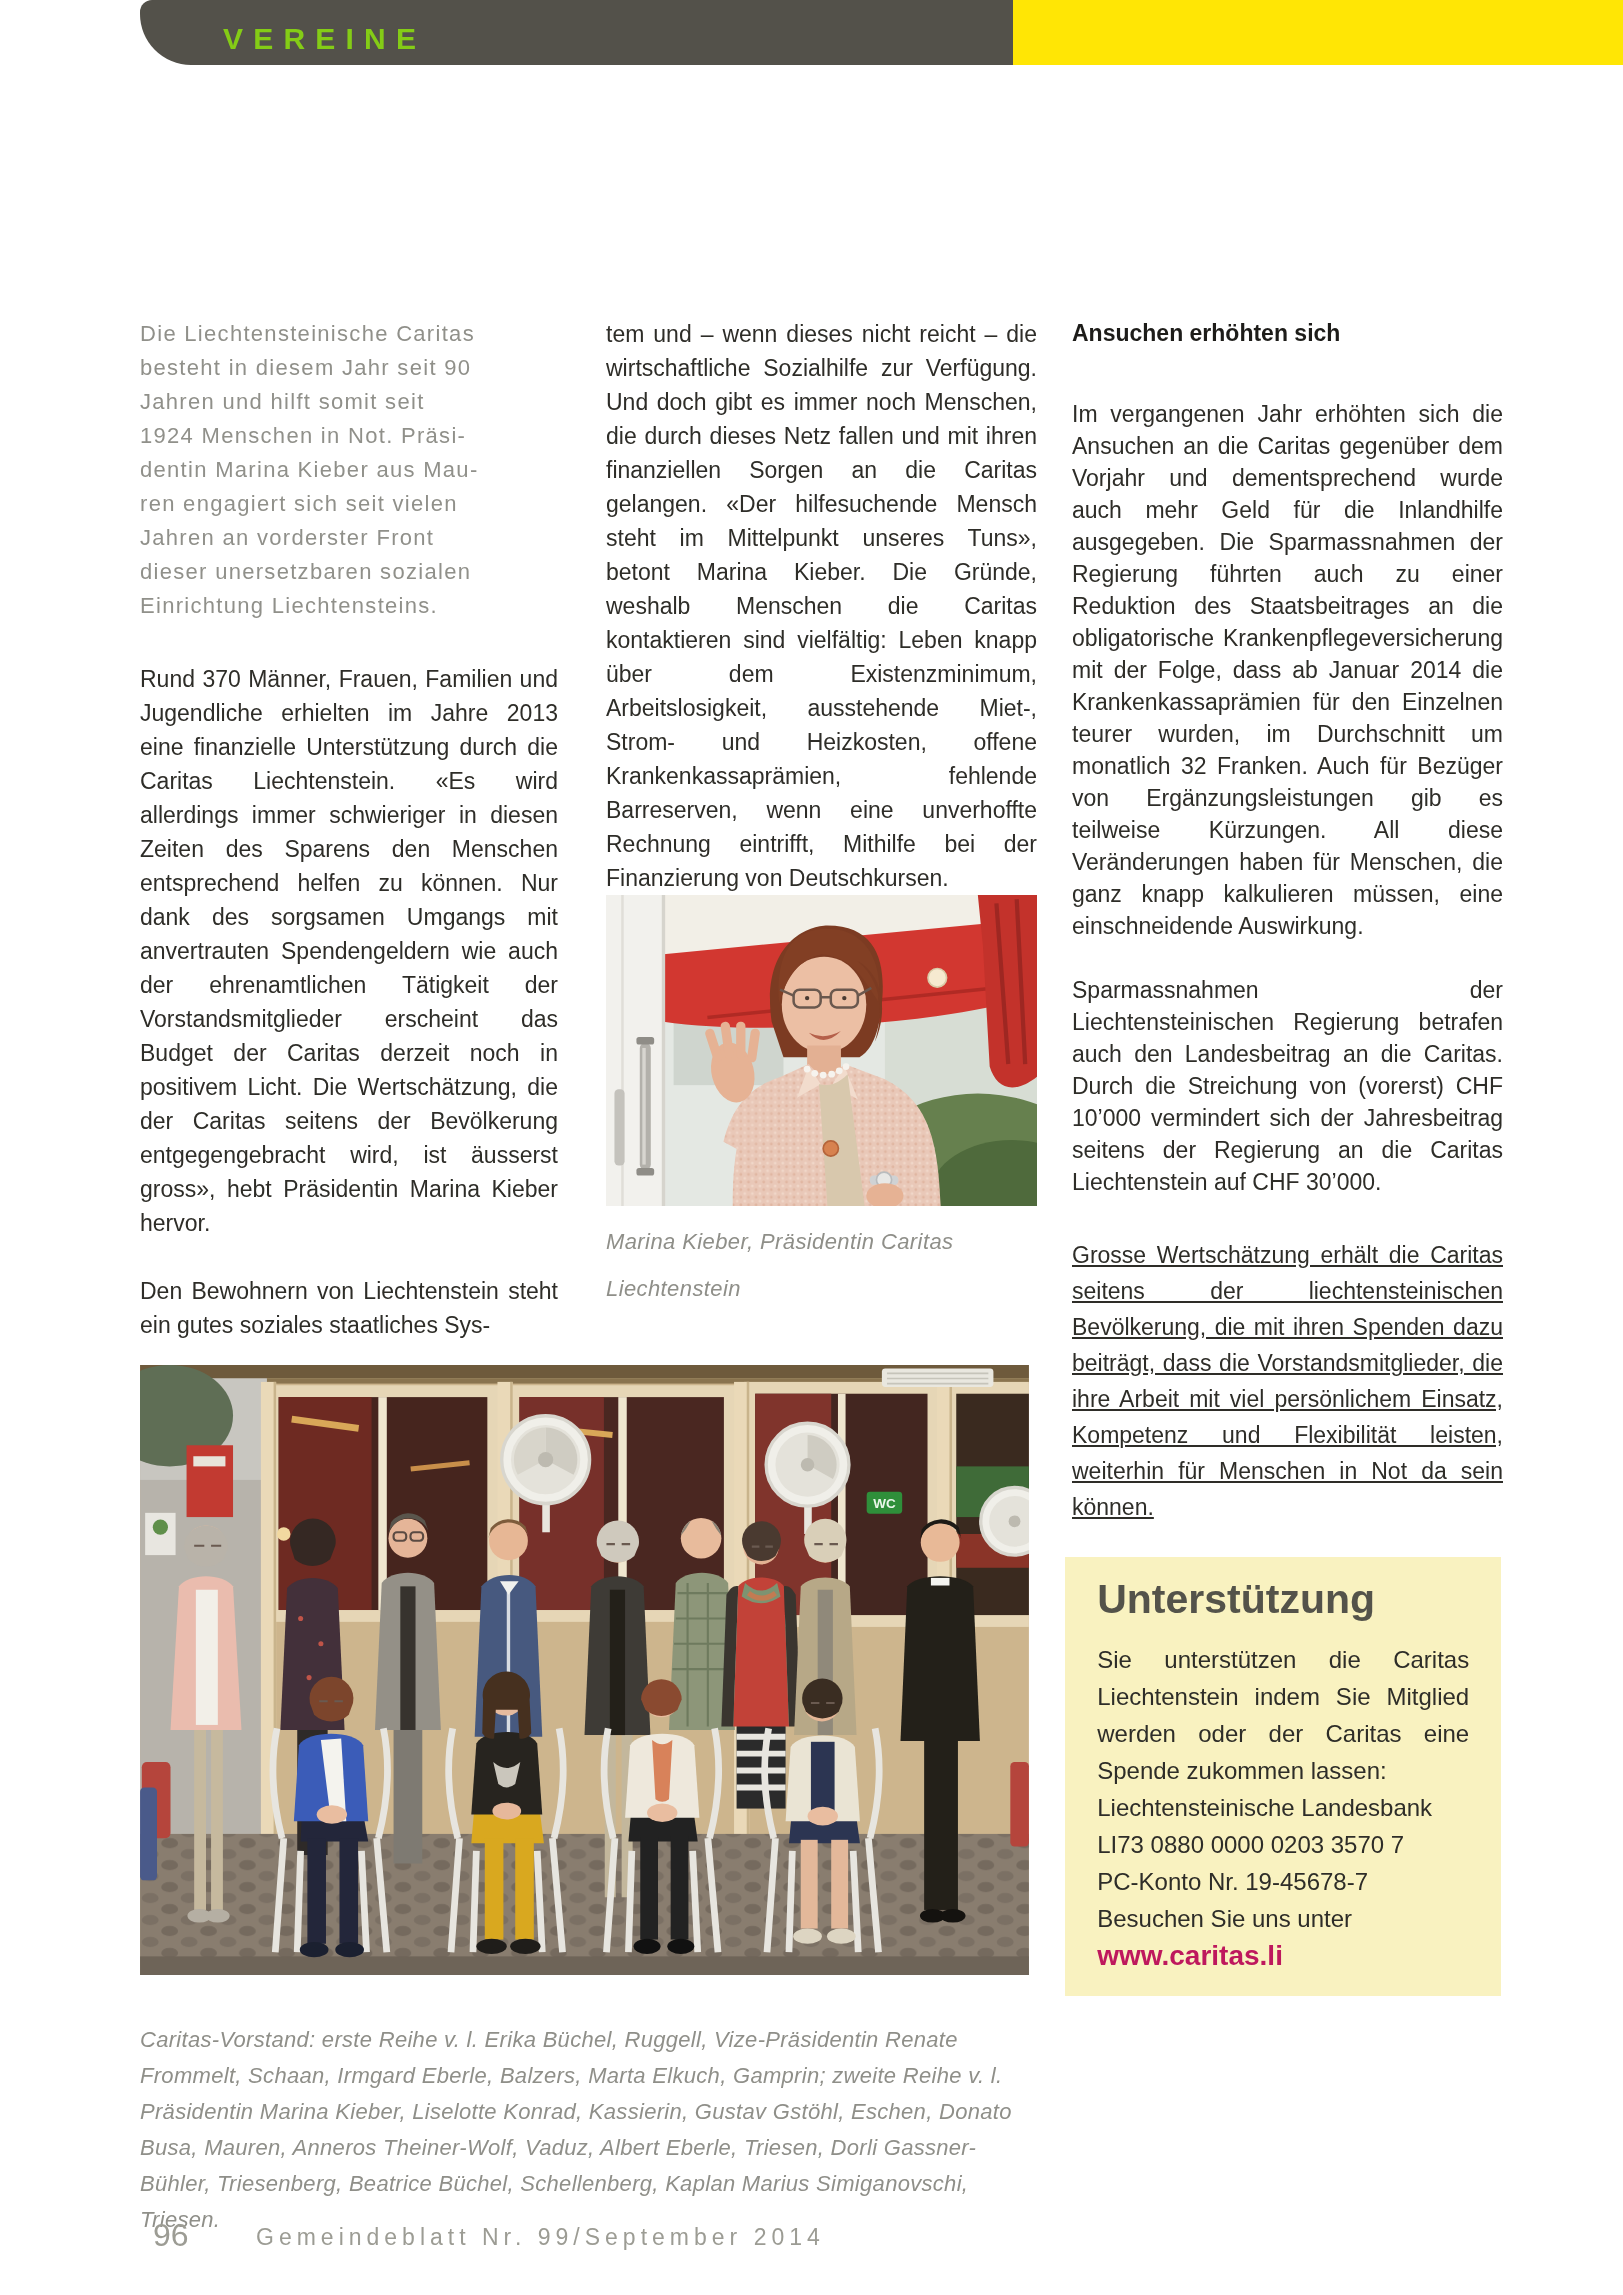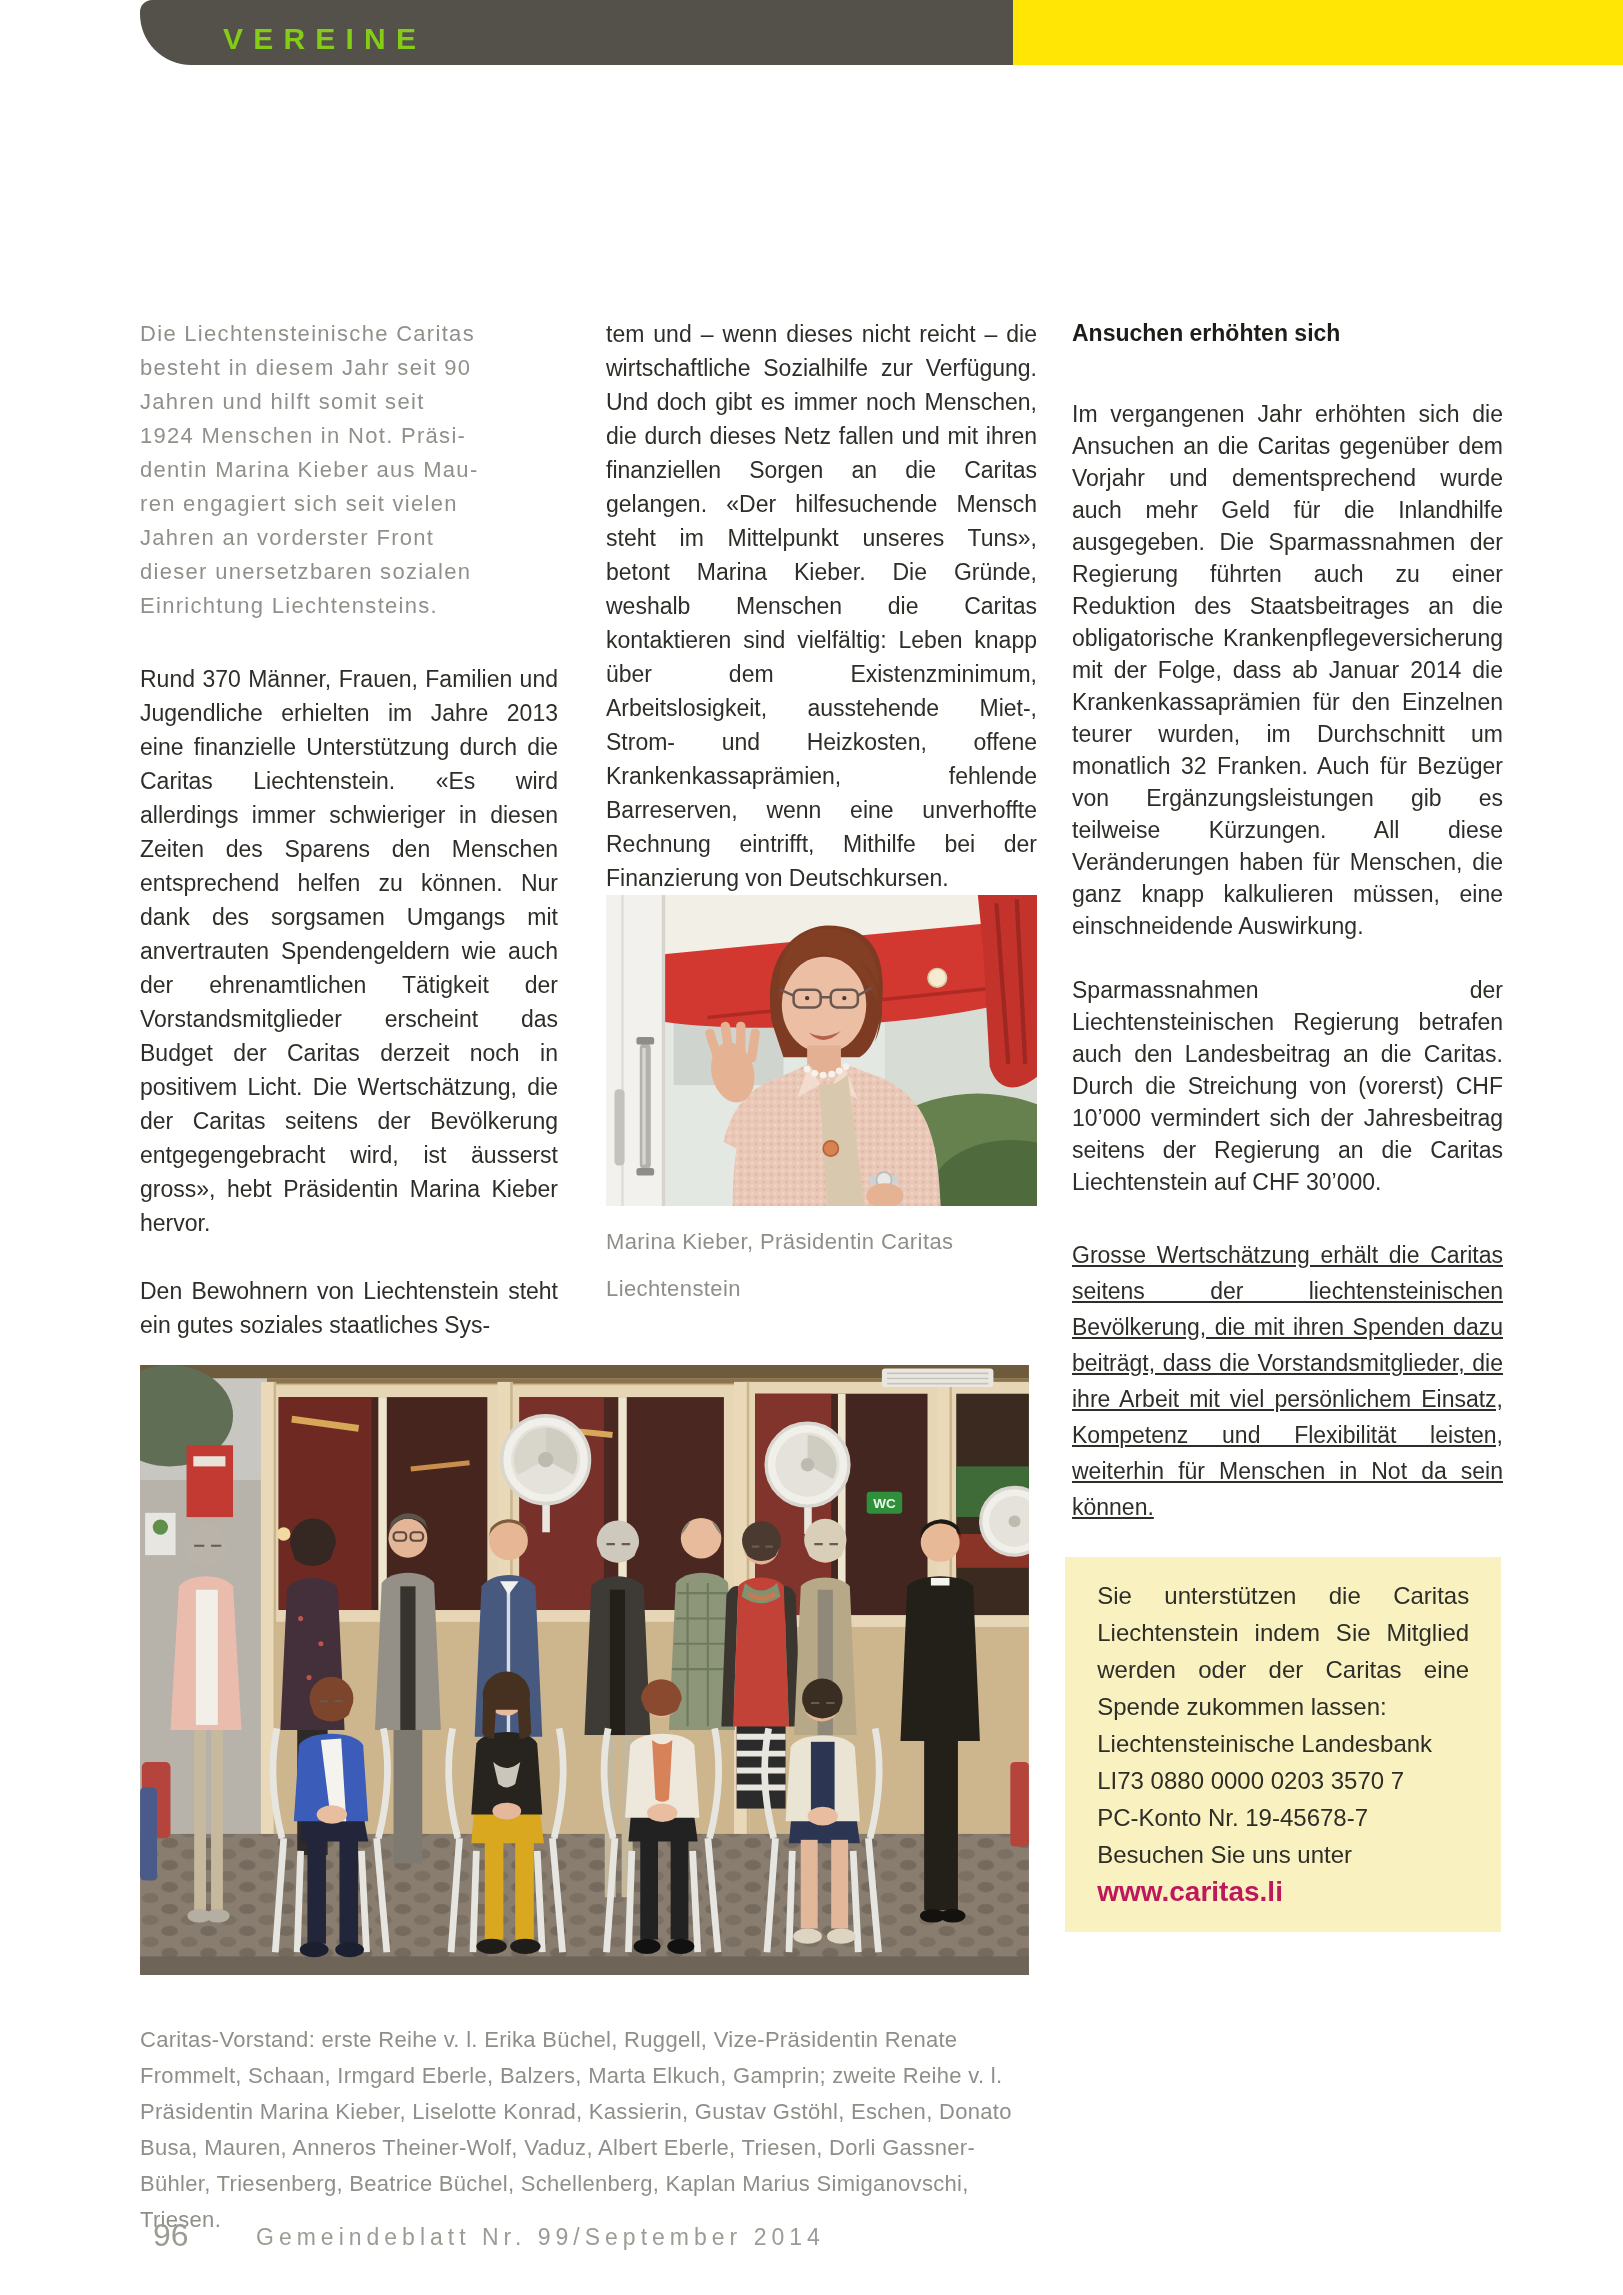--- a/index.html
+++ b/index.html
@@ -24,21 +24,21 @@
   #col1 .para1{margin-top:39px;}
   #col1 .para2{margin-top:34px;text-align:justify;}
   .subhead{font-weight:bold;color:#1d1c19;line-height:32px;margin:0;}
   #col3 .para{line-height:32px;}
   #col3 .p1{margin-top:49px;}
   #col3 .p2{margin-top:32px;}
   #col3 .subhead2{margin-top:39px;line-height:34px;white-space:pre-line;}
   #col3 .p3{margin-top:39px;line-height:36px;text-decoration:underline;}
   .portrait-fig{margin:0;margin-top:0;}
   .portrait-fig svg{display:block;width:431px;height:311px;}
-  .caption{color:#8f8f89;font-size:22px;}
+  .caption{color:#8f8f89;font-size:22px;font-style:italic;}
   .portrait-cap{line-height:47px;margin-top:12px;letter-spacing:0.4px;}
   .group-fig{position:absolute;left:140px;top:1365px;margin:0;}
   .group-fig svg{display:block;width:889px;height:610px;}
   .group-cap{position:absolute;left:140px;top:2000px;width:905px;line-height:36px;letter-spacing:0.3px;}
   
   .infobox{background:#f9f2c0;margin-top:32px;padding:20px 32px 22px 32px;box-sizing:border-box;width:436px;margin-left:-6.8px;}
   .infobox-title{font-size:41px;font-weight:bold;color:#54534a;margin:0 0 20px 0;line-height:44px;}
   .infobox-body{font-size:24px;line-height:37px;text-align:justify;white-space:pre-line;color:#2e2d28;margin:0;}
   .infobox-link{font-size:28px;line-height:37px;font-weight:bold;color:#be185d;}
   
@@ -148,20 +148,21 @@
     <p class="caption portrait-cap" style="margin-bottom:0;">Marina Kieber, Präsidentin Caritas Liechtenstein</p>
   </div>
 
   <div class="col" id="col3">
     <p class="subhead">Ansuchen erhöhten sich</p>
     <p class="para p1">Im vergangenen Jahr erhöhten sich die Ansuchen an die Caritas gegenüber dem Vorjahr und dementsprechend wurde auch mehr Geld für die Inlandhilfe ausgegeben. Die Sparmassnahmen der Regierung führten auch zu einer Reduktion des Staatsbeitrages an die obligatorische Krankenpflegeversicherung mit der Folge, dass ab Januar 2014 die Krankenkassaprämien für den Einzelnen teurer wurden, im Durchschnitt um monatlich 32 Franken. Auch für Bezüger von Ergänzungsleistungen gib es teilweise Kürzungen. All diese Veränderungen haben für Menschen, die ganz knapp kalkulieren müssen, eine einschneidende Auswirkung.</p>
     <p class="para p2">Sparmassnahmen der Liechtensteinischen Regierung betrafen auch den Landesbeitrag an die Caritas. Durch die Streichung von (vorerst) CHF 10’000 vermindert sich der Jahresbeitrag seitens der Regierung an die Caritas Liechtenstein auf CHF 30’000.</p>
     <p class="para p3">Grosse Wertschätzung erhält die Caritas seitens der liechtensteinischen Bevölkerung, die mit ihren Spenden dazu beiträgt, dass die Vorstandsmitglieder, die ihre Arbeit mit viel persönlichem Einsatz, Kompetenz und Flexibilität leisten, weiterhin für Menschen in Not da sein können.</p>
 
     <div class="infobox">
+      <p class="infobox-title">Unterstützung</p>
       <p class="infobox-body">Sie unterstützen die Caritas Liechtenstein indem Sie Mitglied werden oder der Caritas eine Spende zukommen lassen:
 Liechtensteinische Landesbank
 LI73 0880 0000 0203 3570 7
 PC-Konto Nr. 19-45678-7
 Besuchen Sie uns unter</p>
       <span class="infobox-link">www.caritas.li</span>
     </div>
   </div>
 
   <figure class="group-fig">

